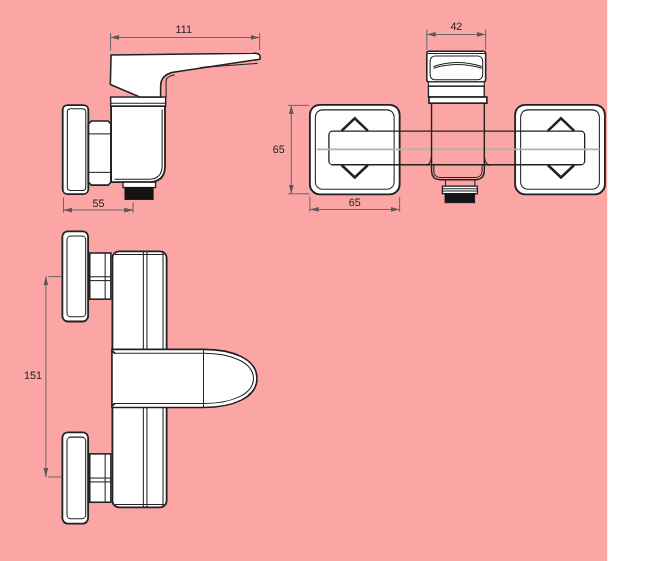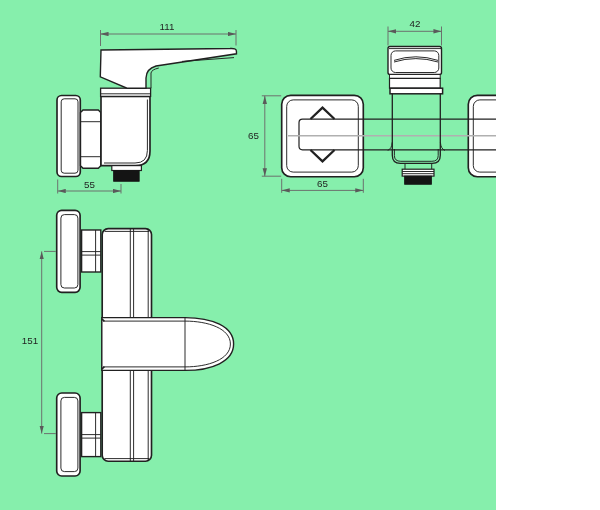--- a/index.html
+++ b/index.html
@@ -1,16 +1,16 @@
 <!DOCTYPE html>
 <html><head>
 <meta charset="utf-8">
 <style>
   html,body{margin:0;padding:0;background:#ffffff;}
-  #stage{width:496px;height:510px;background:#86efac;position:relative;overflow:hidden;
+  #stage{width:552px;height:510px;background:#fca5a5;position:relative;overflow:hidden;
          font-family:"Liberation Sans", sans-serif;}
   svg{display:block;}
   
   .w  {fill:#ffffff;stroke:#212121;}
   .n  {fill:none;stroke:#212121;}
   .blk{fill:#141414;stroke:#141414;stroke-width:.8;}
   .s1 {stroke-width:.95;}
   .s12{stroke-width:1.2;}
   .s13{stroke-width:1.3;}
   .s14{stroke-width:1.4;}

